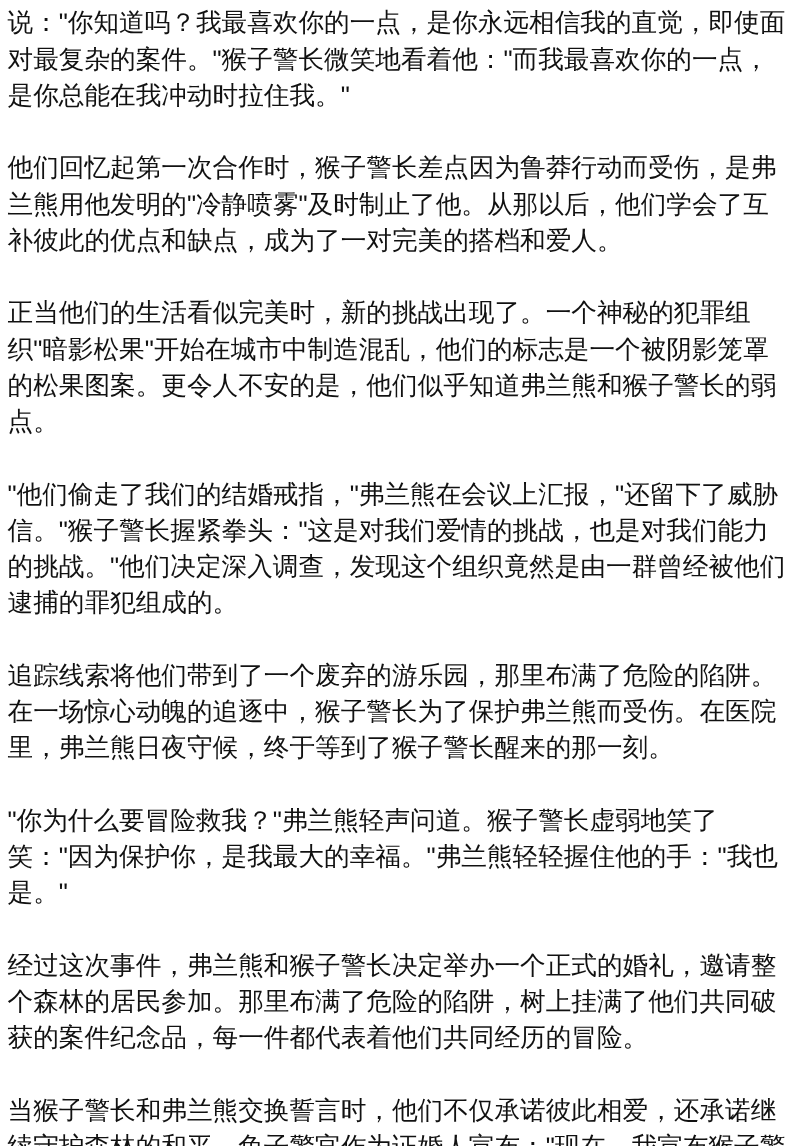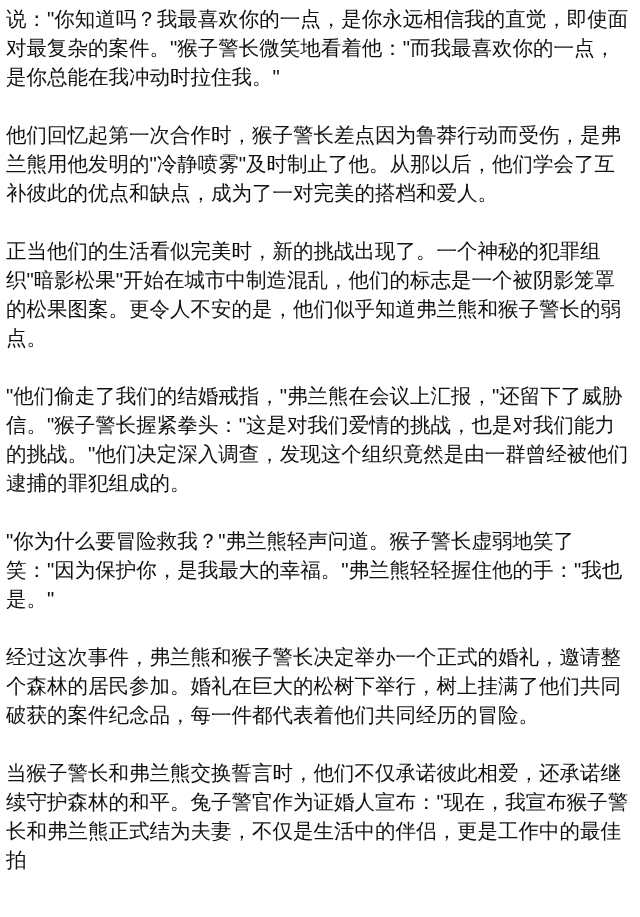--- a/index.html
+++ b/index.html
@@ -29,16 +29,17 @@
   }
 </style>
 </head>
 <body>
 
 <div class="article">
   <p>说："你知道吗？我最喜欢你的一点，是你永远相信我的直觉，即使面对最复杂的案件。"猴子警长微笑地看着他："而我最喜欢你的一点，是你总能在我冲动时拉住我。"</p>
   <p>他们回忆起第一次合作时，猴子警长差点因为鲁莽行动而受伤，是弗兰熊用他发明的"冷静喷雾"及时制止了他。从那以后，他们学会了互补彼此的优点和缺点，成为了一对完美的搭档和爱人。</p>
   <p>正当他们的生活看似完美时，新的挑战出现了。一个神秘的犯罪组织"暗影松果"开始在城市中制造混乱，他们的标志是一个被阴影笼罩的松果图案。更令人不安的是，他们似乎知道弗兰熊和猴子警长的弱点。</p>
   <p>"他们偷走了我们的结婚戒指，"弗兰熊在会议上汇报，"还留下了威胁信。"猴子警长握紧拳头："这是对我们爱情的挑战，也是对我们能力的挑战。"他们决定深入调查，发现这个组织竟然是由一群曾经被他们逮捕的罪犯组成的。</p>
+  <p>追踪线索将他们带到了一个废弃的游乐园，那里布满了危险的陷阱。在一场惊心动魄的追逐中，猴子警长为了保护弗兰熊而受伤。在医院里，弗兰熊日夜守候，终于等到了猴子警长醒来的那一刻。</p>
   <p>"你为什么要冒险救我？"弗兰熊轻声问道。猴子警长虚弱地笑了笑："因为保护你，是我最大的幸福。"弗兰熊轻轻握住他的手："我也是。"</p>
-  <p>经过这次事件，弗兰熊和猴子警长决定举办一个正式的婚礼，邀请整个森林的居民参加。婚礼在巨大的松树下举行，树上挂满了他们共同破获的案件纪念品，每一件都代表着他们共同经历的冒险。</p>
+  <p>经过这次事件，弗兰熊和猴子警长决定举办一个正式的婚礼，邀请整个森林的居民参加。那里布满了危险的陷阱，树上挂满了他们共同破获的案件纪念品，每一件都代表着他们共同经历的冒险。</p>
   <p>当猴子警长和弗兰熊交换誓言时，他们不仅承诺彼此相爱，还承诺继续守护森林的和平。兔子警官作为证婚人宣布："现在，我宣布猴子警长和弗兰熊正式结为夫妻，不仅是生活中的伴侣，更是工作中的最佳拍</p>
 </div>
 
 </body></html>

